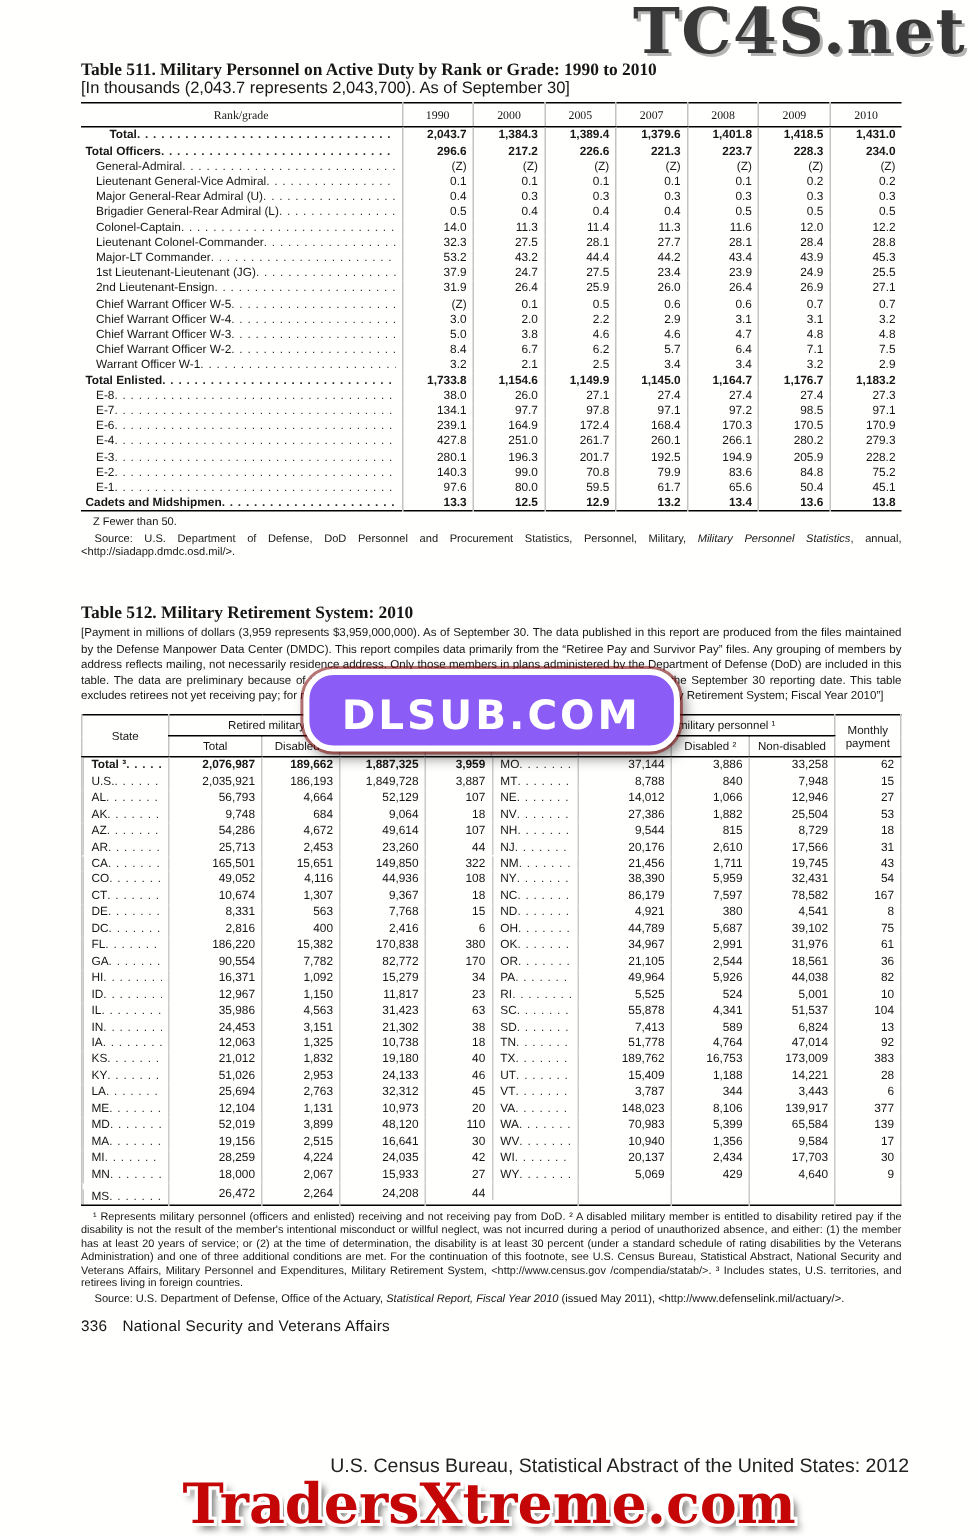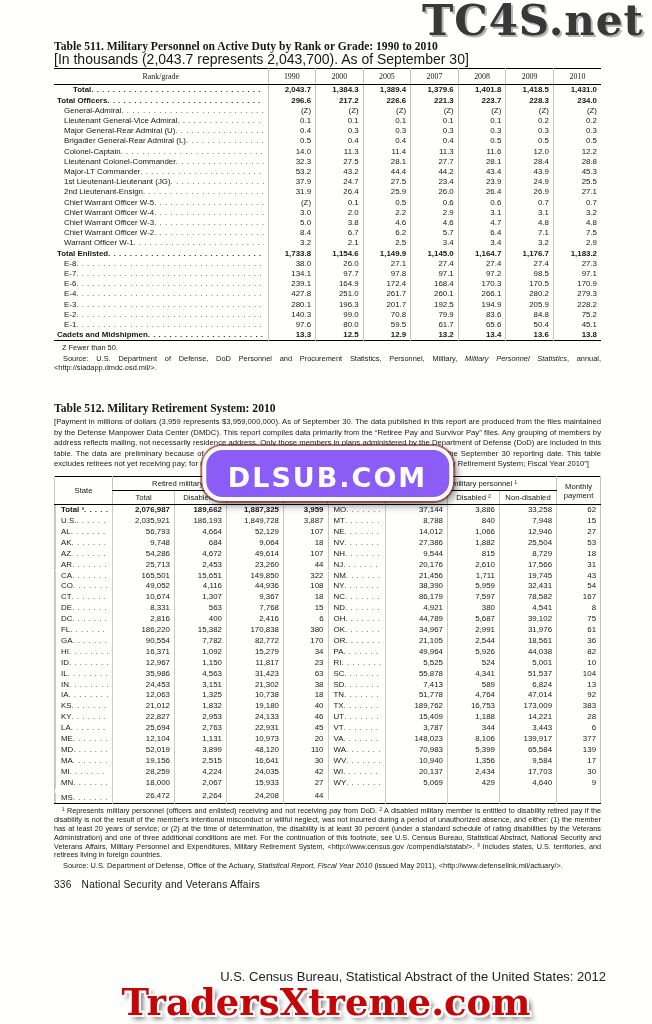--- a/index.html
+++ b/index.html
@@ -1,19 +1,19 @@
 <!DOCTYPE html>
 <html><head>
 <meta charset="utf-8">
 <style>
   html,body{margin:0;padding:0;background:#ffffff;}
   .page{position:relative;width:652px;height:1024px;background:#fffffe;font-family:"Liberation Sans",sans-serif;color:#161616;overflow:hidden;}
   .content{position:absolute;left:54px;top:40px;width:547px;}
   .t-title{font-family:"Liberation Serif",serif;font-weight:700;font-size:11.6px;margin-bottom:2px;}
-  .bracket-note{font-size:14px;line-height:9.4px;margin-bottom:4px;}
+  .bracket-note{font-size:11px;line-height:9.4px;margin-bottom:4px;}
   table{border-collapse:collapse;width:100%;table-layout:fixed;}
   .b{font-weight:700;}
   .lblflex{display:flex;align-items:baseline;}
   .dots{flex:1;overflow:hidden;white-space:nowrap;color:#2b2b2b;}
   .dots::after{content:" . . . . . . . . . . . . . . . . . . . . . . . . . . . . . . . . . . . . . . . . . . . . . . . . . . . . . . . . . .";letter-spacing:.5px;}
   
   .t511{border-top:1.6px solid #000;border-bottom:1px solid #000;font-size:7.9px;}
   .t511 th{font-weight:400;font-size:7.9px;border-bottom:1px solid #000;padding:3px 2px;text-align:center;vertical-align:middle;font-family:Liberation Serif, serif;}
   .t511 th.yr,.t511 td.num{border-left:1px solid #c3c3c3;}
   .t511 td{height:10.2px;line-height:10.2px;padding:0 4px 0 2px;white-space:nowrap;overflow:hidden;}
@@ -788,41 +788,41 @@
               <td class="num">189,762</td>
               <td class="num">16,753</td>
               <td class="num">173,009</td>
               <td class="num">383</td>
             </tr>
             <tr>
               <td class="lblflex st">
                 <span class="txt">KY</span>
                 <span class="dots"></span>
               </td>
-              <td class="num">22,827</td>
+              <td class="num">51,026</td>
               <td class="num">2,953</td>
               <td class="num">24,133</td>
               <td class="num">46</td>
               <td class="lblflex st">
                 <span class="txt">UT</span>
                 <span class="dots"></span>
               </td>
               <td class="num">15,409</td>
               <td class="num">1,188</td>
               <td class="num">14,221</td>
               <td class="num">28</td>
             </tr>
             <tr>
               <td class="lblflex st">
                 <span class="txt">LA</span>
                 <span class="dots"></span>
               </td>
               <td class="num">25,694</td>
               <td class="num">2,763</td>
-              <td class="num">22,931</td>
+              <td class="num">32,312</td>
               <td class="num">45</td>
               <td class="lblflex st">
                 <span class="txt">VT</span>
                 <span class="dots"></span>
               </td>
               <td class="num">3,787</td>
               <td class="num">344</td>
               <td class="num">3,443</td>
               <td class="num">6</td>
             </tr>

